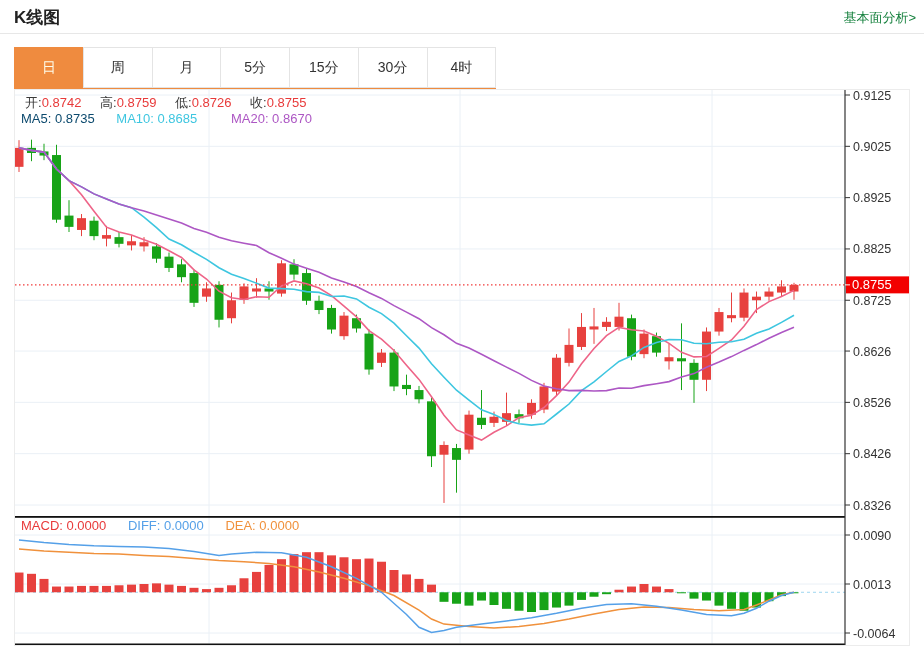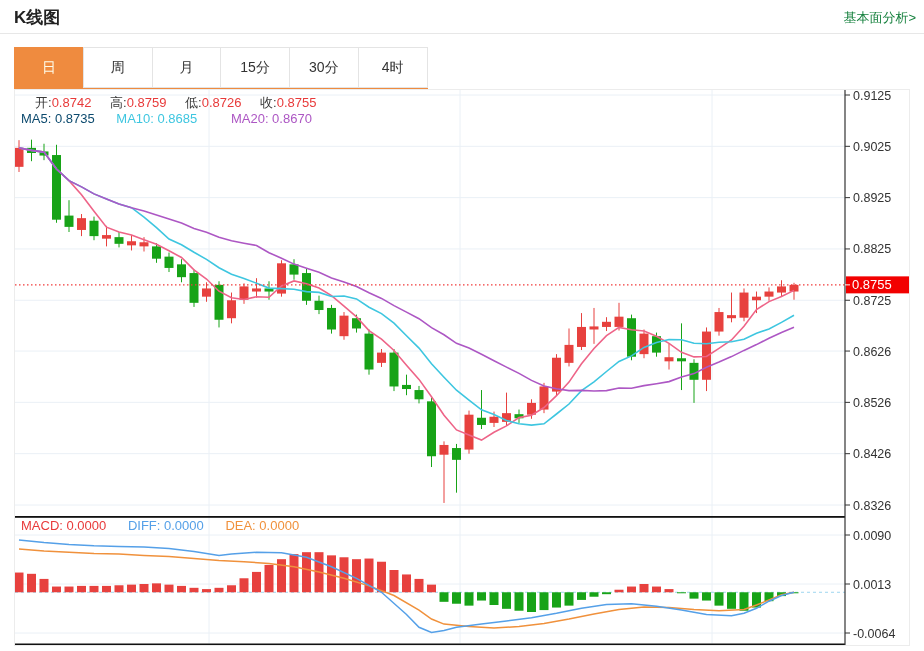--- a/index.html
+++ b/index.html
@@ -9,21 +9,21 @@
   .hdr-link{position:absolute;right:8px;top:9px;font-size:13px;color:#15803d;text-decoration:none;cursor:pointer;}
   .hdr-divider{position:absolute;left:0;top:33px;width:924px;height:1px;background:#e7e7e7;}
   .tabs{position:absolute;left:14px;top:47px;display:inline-flex;border-bottom:2px solid #ef8b3f;}
   .tab{box-sizing:border-box;width:69.75px;height:41px;line-height:39px;text-align:center;
        font-size:14px;color:#333;background:#fff;border:1px solid #e4e4e4;margin-left:-1px;cursor:pointer;}
   .tab:first-child{margin-left:0;}
   .tab.selected{background:#ef8b3f;border-color:#ef8b3f;color:#fefbe9;}
   .chart{position:absolute;left:14px;top:89px;width:896px;height:557px;border:1px solid #ececec;box-sizing:border-box;}
   .chart svg{position:absolute;left:0;top:0;display:block;}
   .legend{position:absolute;font-size:13px;white-space:nowrap;z-index:3;}
-  .l-ohlc{left:20px;top:4px;text-align:right;}
+  .l-ohlc{left:10px;top:4px;text-align:right;}
   .l-ma{left:6px;top:21px;}
   .l-macd{left:6px;top:428px;}
   .pair{margin-right:15px;}
   .lbl{color:#3a3a3a;}
   .val{color:#e83a3a;}
   .ma5{color:#0c4a6e;margin-right:18px;}
   .ma10{color:#3ec6e0;margin-right:30px;}
   .ma20{color:#ad57c4;}
   .mMACD{color:#e83a3a;margin-right:18px;}
   .mDIFF{color:#55a0e8;margin-right:18px;}
@@ -34,20 +34,21 @@
 
 <div class="page">
   <div class="hdr-title">K线图</div>
   <a class="hdr-link">基本面分析&gt;</a>
   <div class="hdr-divider"></div>
 
   <div class="tabs" id="tabs">
       <div class="tab selected">日</div>
       <div class="tab">周</div>
       <div class="tab">月</div>
+      <div class="tab">5分</div>
       <div class="tab">15分</div>
       <div class="tab">30分</div>
       <div class="tab">4时</div>
     </div>
 
   <div class="chart">
     <svg id="kchart" width="894" height="555" viewBox="0 0 894 555">
         <line x1="194" y1="0" x2="194" y2="553.5" stroke="#eaf0f6" stroke-width="1"></line>
         <line x1="445" y1="0" x2="445" y2="553.5" stroke="#eaf0f6" stroke-width="1"></line>
         <line x1="697" y1="0" x2="697" y2="553.5" stroke="#eaf0f6" stroke-width="1"></line>

